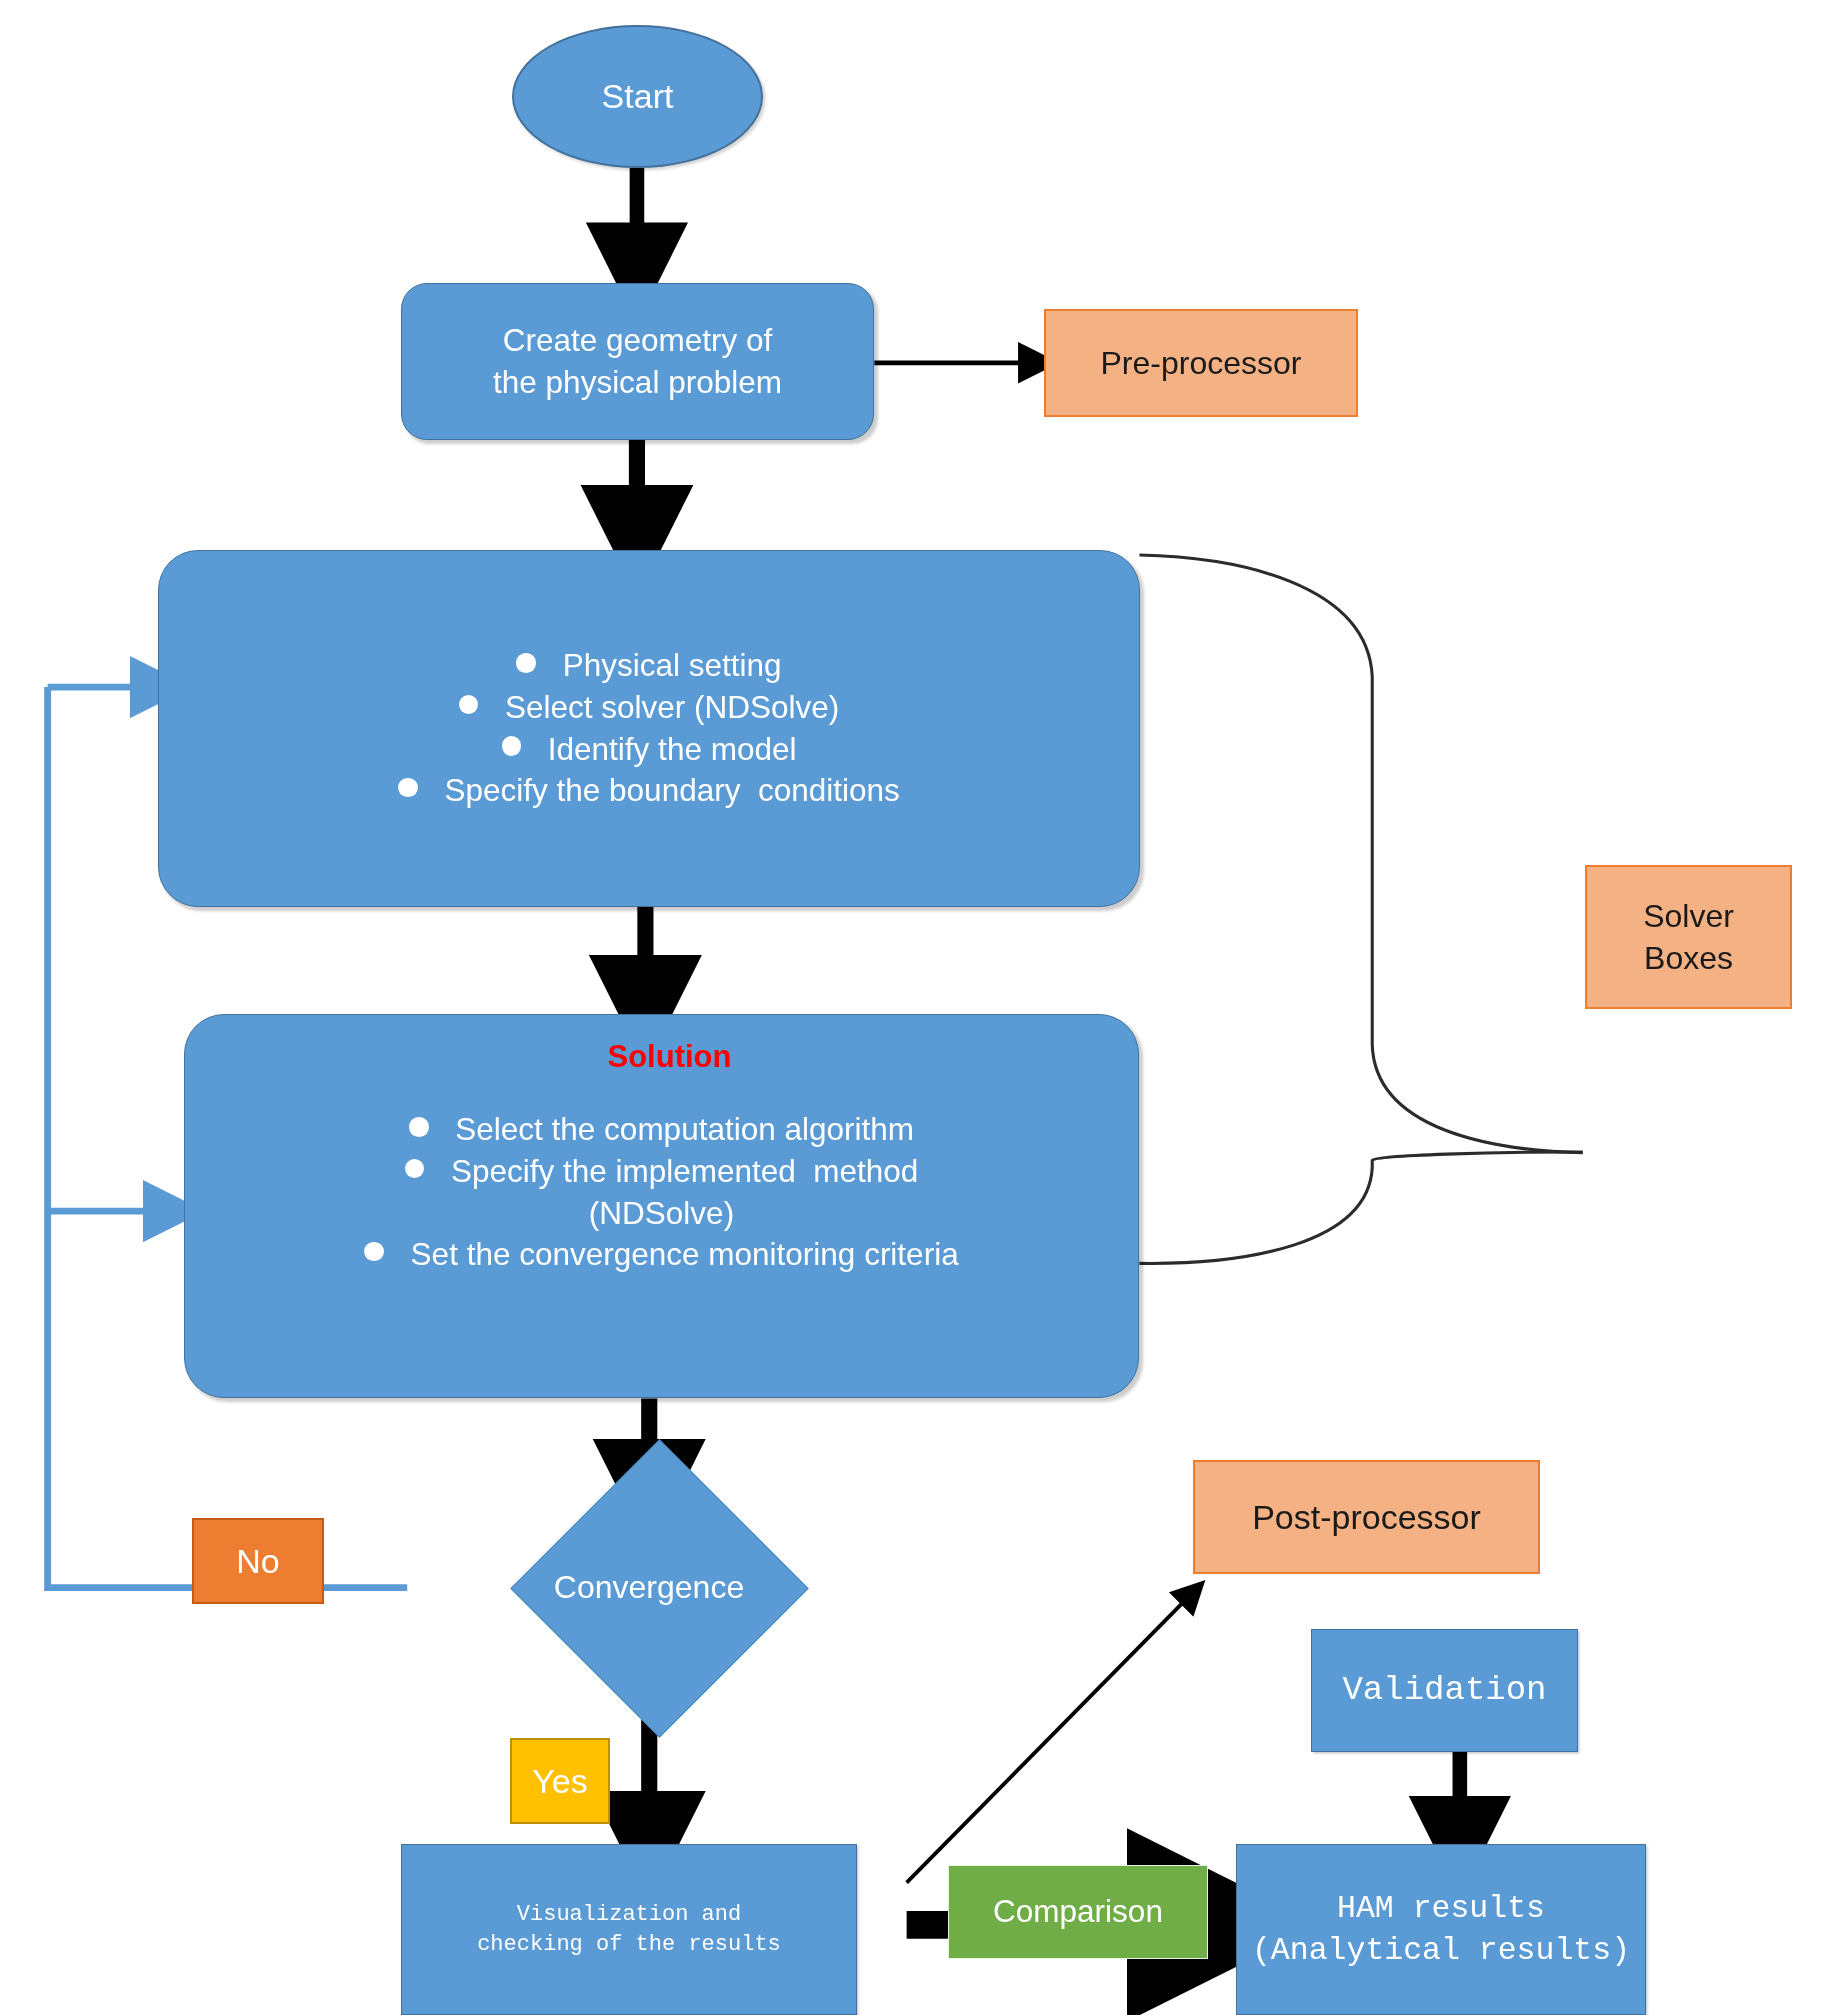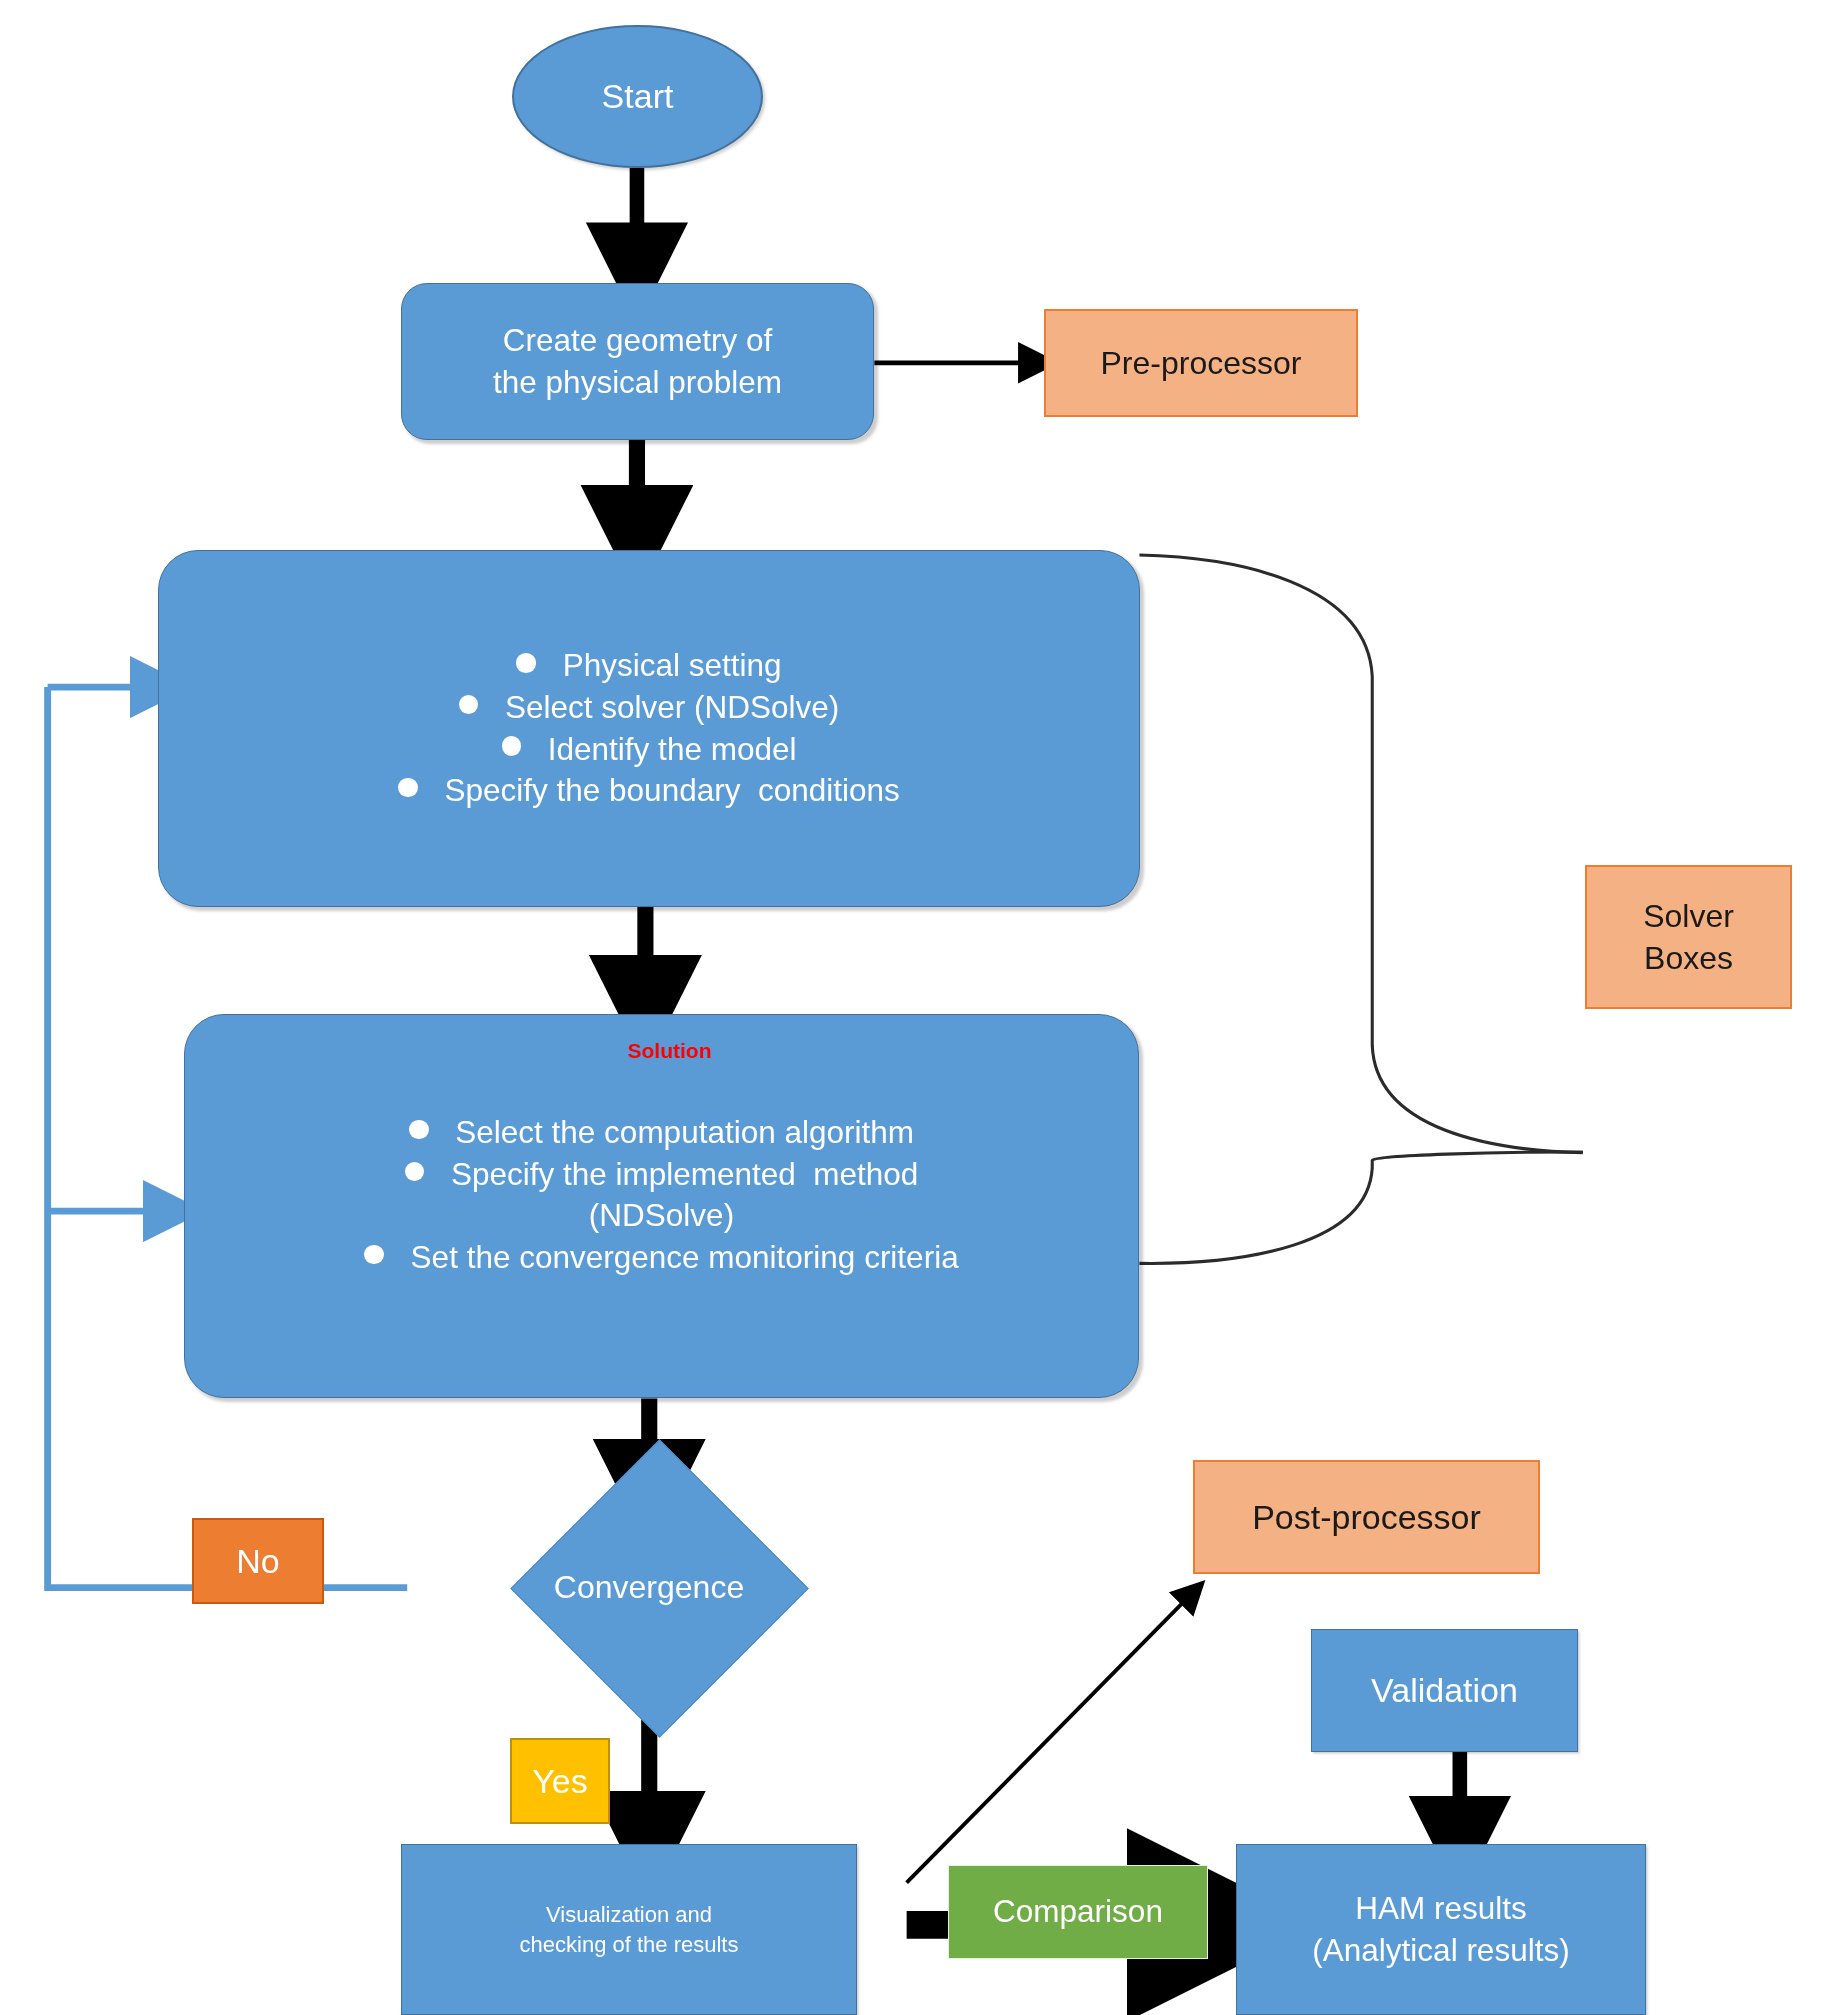--- a/index.html
+++ b/index.html
@@ -33,20 +33,21 @@
     justify-content: center;
     text-align: center;
     line-height: 1.32;
   }
   
   .blue-box {
     background: #5B9BD5;
     color: #ffffff;
     border: 1.5px solid #41719C;
     box-shadow: 2.3px 2.3px 2.3px rgba(0,0,0,0.22);
+    font-family: Liberation Mono, monospace;
   }
   .blue-round {
     background: #5B9BD5;
     color: #ffffff;
     border: 1.5px solid #41719C;
     border-radius: 35px;
     box-shadow: 3.1px 3.1px 3.1px rgba(0,0,0,0.20);
   }
   .blue-ellipse {
     background: #5B9BD5;
@@ -225,21 +226,21 @@
     <ul class="bullets">
       <li><span class="dot"></span><span>Physical setting</span></li>
       <li><span class="dot"></span><span>Select solver (NDSolve)</span></li>
       <li><span class="dot"></span><span>Identify the model</span></li>
       <li><span class="dot"></span><span>Specify the boundary  conditions</span></li>
     </ul>
   </div>
 
   <div class="node blue-round" style="left:184px; top:1014px; width:955px; height:384px; font-size:31.5px; border-radius:40px; align-items:flex-start; padding-top:21.5px;">
     <div class="stack">
-      <span class="solution-title" style="font-size:21px; margin-bottom:48px;padding-left:16px;">Solution</span>
+      <span class="solution-title" style="font-size:31px; margin-bottom:32px;padding-left:16px;">Solution</span>
       <ul class="bullets">
         <li><span class="dot"></span><span>Select the computation algorithm</span></li>
         <li><span class="dot"></span><span>Specify the implemented  method</span></li>
         <li><span>(NDSolve)</span></li>
         <li><span class="dot"></span><span>Set the convergence monitoring criteria</span></li>
       </ul>
     </div>
   </div>
 
   <div class="node salmon-box" style="left:1585px; top:865px; width:207px; height:144px; font-size:32px;">

